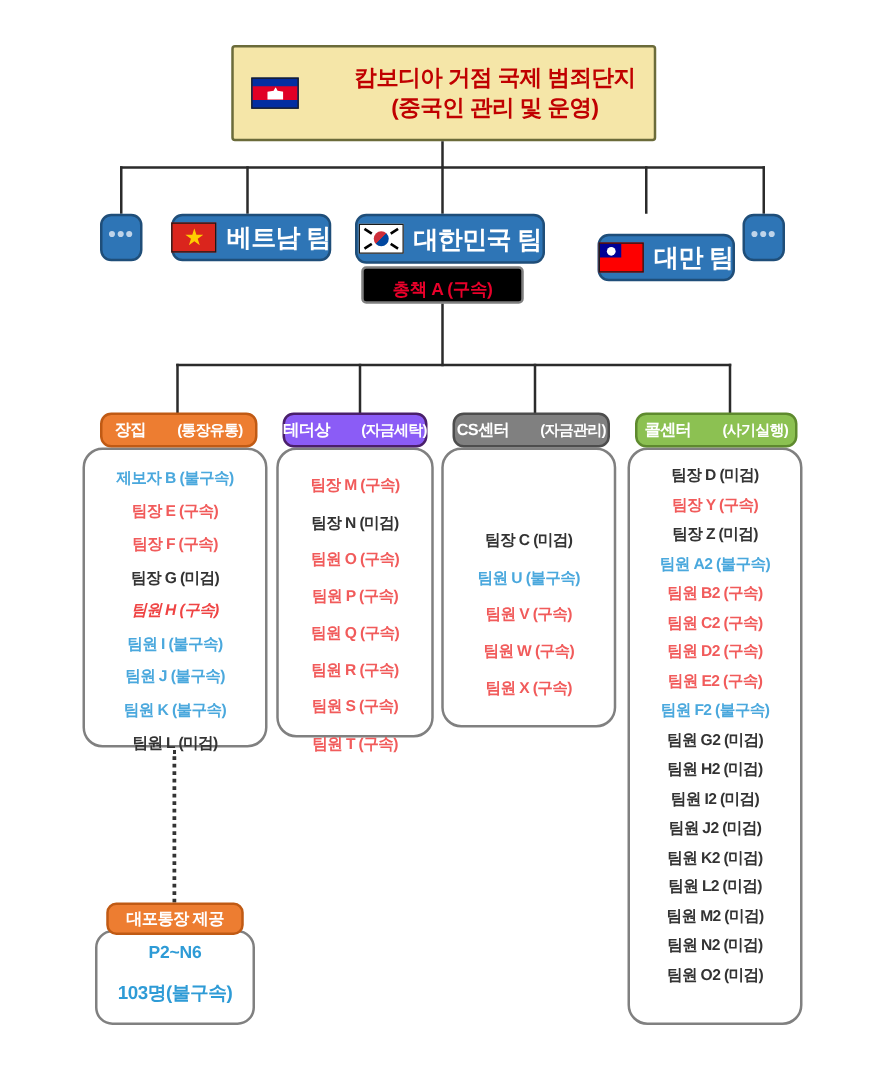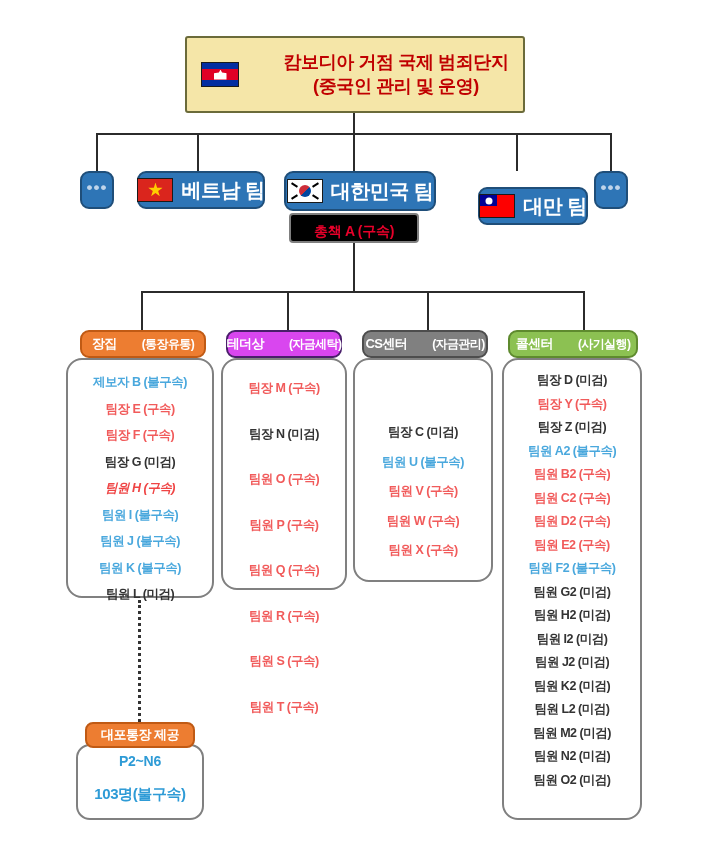--- a/index.html
+++ b/index.html
@@ -327,21 +327,21 @@
         <div class="member" style="color: rgb(241, 91, 91);">팀장 F (구속)</div>
         <div class="member" style="color: rgb(51, 51, 51);">팀장 G (미검)</div>
         <div class="member" style="color: #ef4444; font-style: italic;">팀원 H (구속)</div>
         <div class="member" style="color: rgb(74, 168, 221);">팀원 I (불구속)</div>
         <div class="member" style="color: rgb(74, 168, 221);">팀원 J (불구속)</div>
         <div class="member" style="color: rgb(74, 168, 221);">팀원 K (불구속)</div>
         <div class="member" style="color: rgb(51, 51, 51);">팀원 L (미검)</div>
       </div>
   </div>
   <div class="dept-body" style="left:221px; top:358px; width:126px; height:232px; padding-top:22px;">
-    <div class="rows" id="rows-1" style="gap:33px;">
+    <div class="rows" id="rows-1" style="gap:17px;">
         <div class="member" style="color: rgb(241, 91, 91);">팀장 M (구속)</div>
         <div class="member" style="color: rgb(51, 51, 51);">팀장 N (미검)</div>
         <div class="member" style="color: rgb(241, 91, 91);">팀원 O (구속)</div>
         <div class="member" style="color: rgb(241, 91, 91);">팀원 P (구속)</div>
         <div class="member" style="color: rgb(241, 91, 91);">팀원 Q (구속)</div>
         <div class="member" style="color: rgb(241, 91, 91);">팀원 R (구속)</div>
         <div class="member" style="color: rgb(241, 91, 91);">팀원 S (구속)</div>
         <div class="member" style="color: rgb(241, 91, 91);">팀원 T (구속)</div>
       </div>
   </div>
@@ -374,21 +374,21 @@
         <div class="member" style="color: rgb(51, 51, 51);">팀원 M2 (미검)</div>
         <div class="member" style="color: rgb(51, 51, 51);">팀원 N2 (미검)</div>
         <div class="member" style="color: rgb(51, 51, 51);">팀원 O2 (미검)</div>
       </div>
   </div>
 
   <div class="dept-head" id="head-0" style="left: 80px; top: 330px; width: 126px; height: 28px; background: rgb(237, 125, 49); border: 2px solid rgb(192, 90, 20);">
     <span class="dh-text" style="color: rgb(255, 255, 255);"><span>장집</span>
     <span class="dh-sub" style="color: rgb(255, 255, 255);">(통장유통)</span></span>
   </div>
-  <div class="dept-head" id="head-1" style="left: 226px; top: 330px; width: 116px; height: 28px; background: #d946ef; border: 2px solid rgb(74, 31, 107);">
+  <div class="dept-head" id="head-1" style="left: 226px; top: 330px; width: 116px; height: 28px; background: #8b5cf6; border: 2px solid rgb(74, 31, 107);">
     <span class="dh-text" style="color: rgb(255, 255, 255);"><span>테더상</span>
     <span class="dh-sub" style="color: rgb(255, 255, 255);">(자금세탁)</span></span>
   </div>
   <div class="dept-head" id="head-2" style="left: 362px; top: 330px; width: 126px; height: 28px; background: rgb(128, 128, 128); border: 2px solid rgb(77, 77, 77);">
     <span class="dh-text" style="color: rgb(255, 255, 255);"><span>CS센터</span>
     <span class="dh-sub" style="color: rgb(255, 255, 255);">(자금관리)</span></span>
   </div>
   <div class="dept-head" id="head-3" style="left: 508px; top: 330px; width: 130px; height: 28px; background: rgb(140, 193, 82); border: 2px solid rgb(94, 138, 46);">
     <span class="dh-text" style="color: rgb(255, 255, 255);"><span>콜센터</span>
     <span class="dh-sub" style="color: rgb(255, 255, 255);">(사기실행)</span></span>

